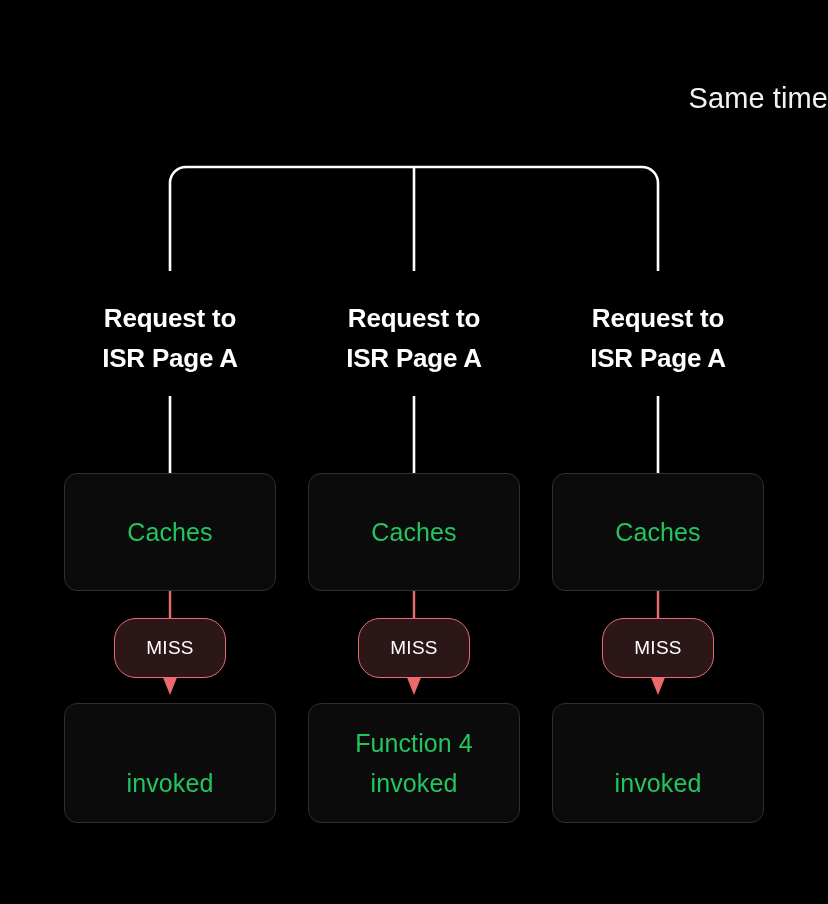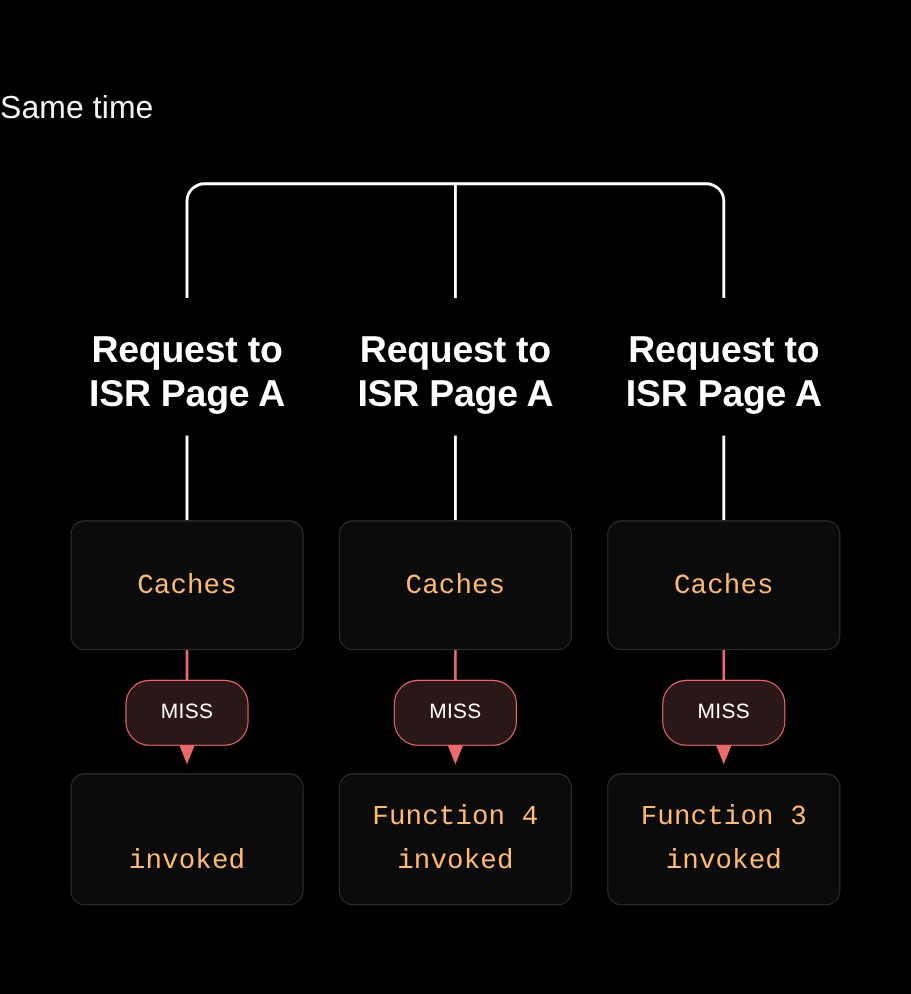--- a/index.html
+++ b/index.html
@@ -23,21 +23,21 @@
     height: 904px;
     background: #000000;
   }
 
   
   .title {
     position: absolute;
     left: 0;
     top: 82px;
     width: 828px;
-    text-align: left;
+    text-align: right;
     font-size: 29px;
     font-weight: 400;
     color: #f2f2f2;
     letter-spacing: 0.1px;
   }
 
   
   #wires {
     position: absolute;
     left: 0;
@@ -57,40 +57,39 @@
   .col-1 { left: 64px; }
   .col-2 { left: 308px; }
   .col-3 { left: 552px; }
 
   .req-label {
     position: absolute;
     top: 298px;
     left: 0;
     width: 212px;
     text-align: center;
-    font-size: 34px;
+    font-size: 26px;
     font-weight: 700;
     line-height: 40px;
     color: #ffffff;
     letter-spacing: -0.2px;
   }
 
   .box {
     position: absolute;
     left: 0;
     width: 212px;
     background: #0b0b0b;
     border: 1px solid #2e2e2e;
     border-radius: 13px;
     display: flex;
     align-items: center;
     justify-content: center;
     text-align: center;
-    color: #fdba74;
-    font-family: Liberation Mono, monospace;
+    color: #22c55e;
   }
 
   .box-cache {
     top: 473px;
     height: 118px;
     font-size: 25px;
     font-weight: 400;
     letter-spacing: 0.1px;
   }
 
@@ -200,19 +199,19 @@
       <span>ISR Page A</span>
     </div>
     <div class="box box-cache">
       <span>Caches</span>
     </div>
     <div class="miss-badge">
       <span>MISS</span>
     </div>
     <div class="box box-fn">
       <div>
-        <span>Function 3</span><br>
+        <br>
         <span>invoked</span>
       </div>
     </div>
   </div>
 
 </div>
 
 </body></html>

